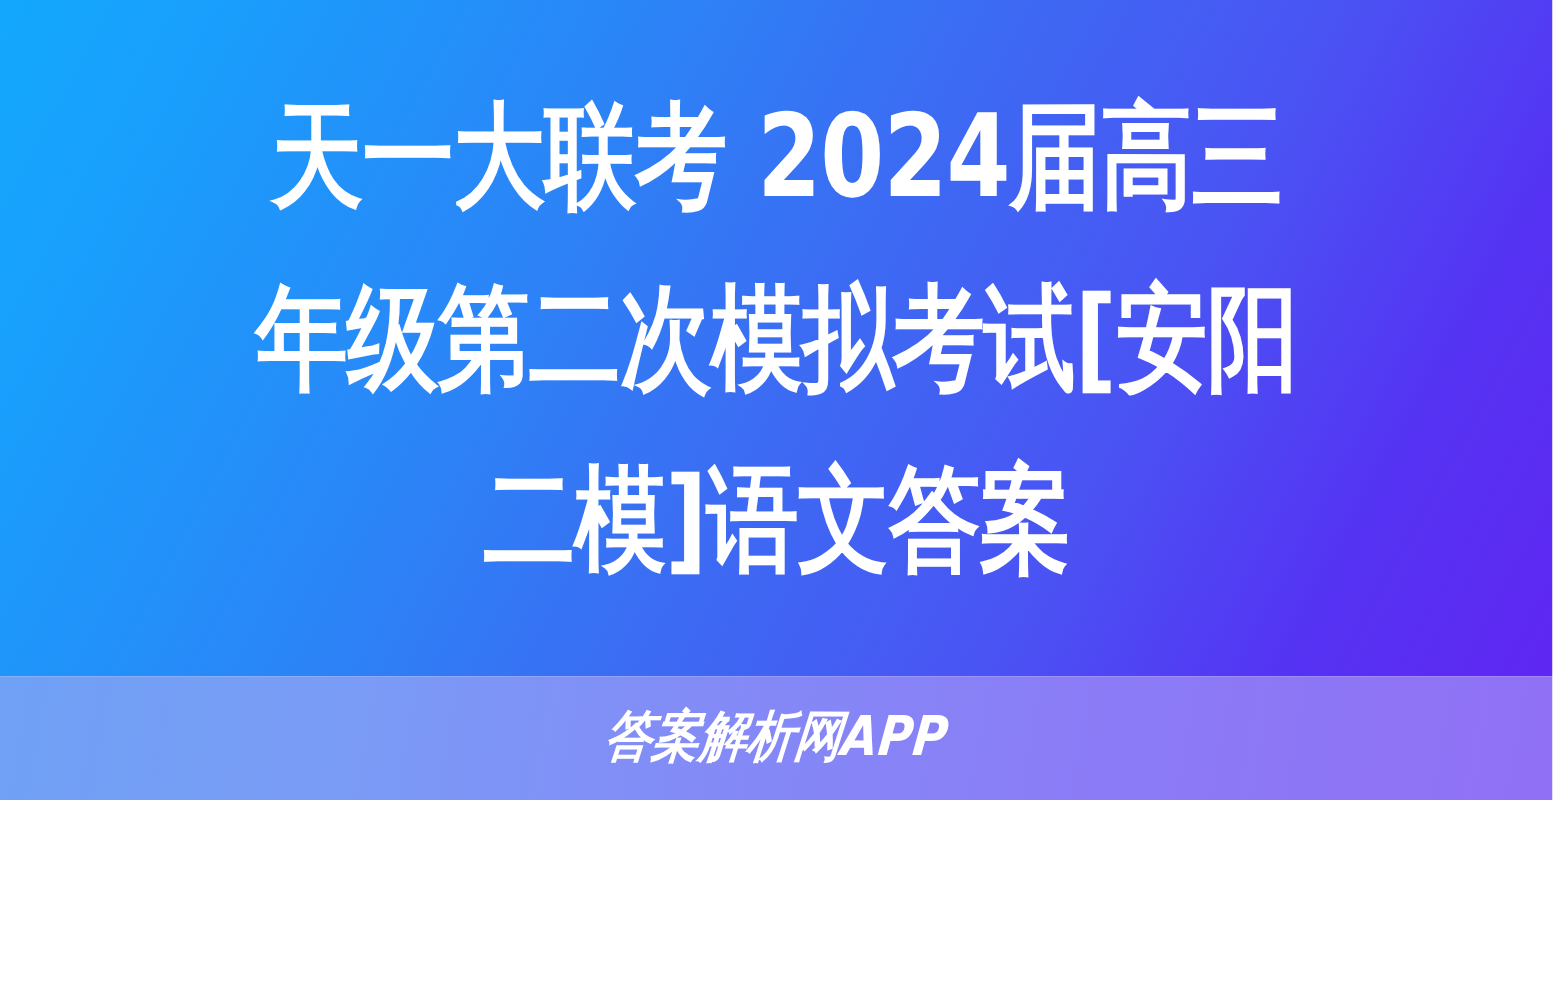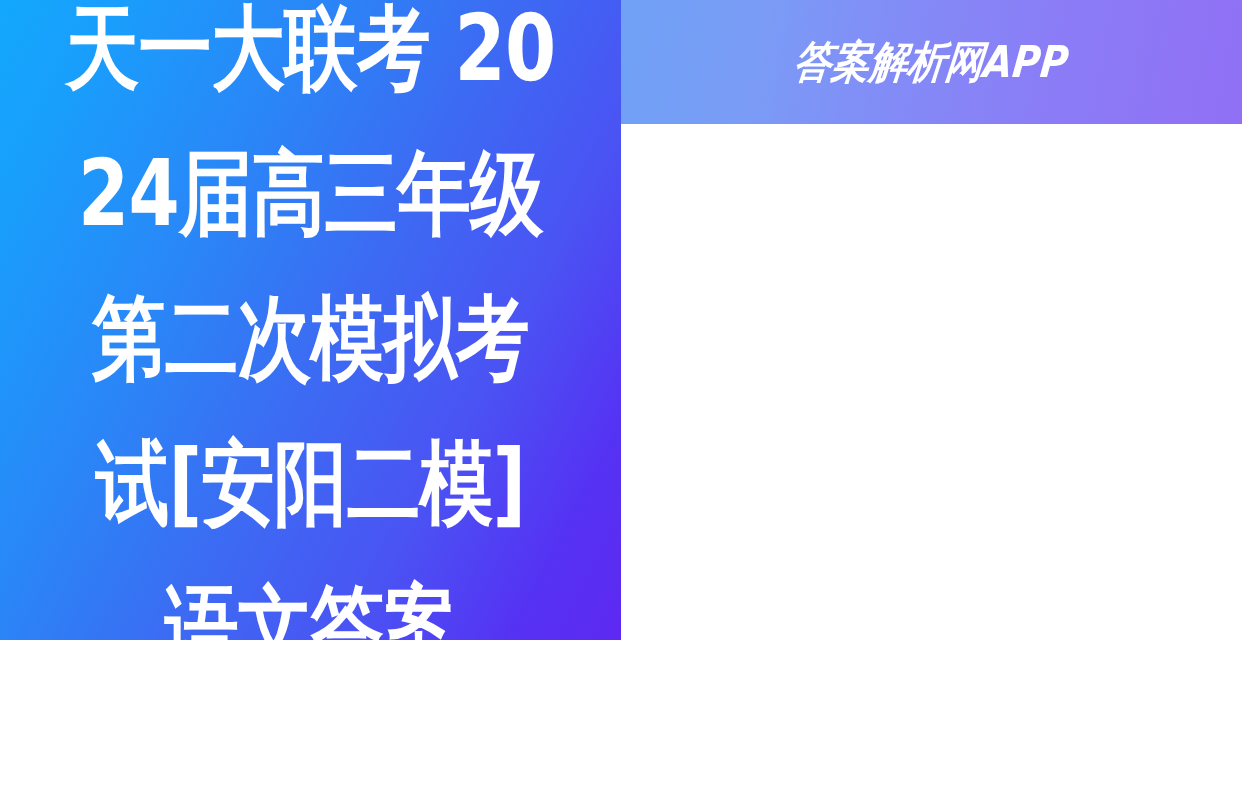--- a/index.html
+++ b/index.html
@@ -15,21 +15,21 @@
     background: #ffffff;
   }
 
   
   .poster {
     position: relative;
     width: 1242px;
     height: 640px;
     overflow: hidden;
     display: flex;
-    flex-direction: row;
+    flex-direction: column;
   }
 
   
   .hero {
     position: relative;
     width: 100%;
     height: 676px;
     box-sizing: border-box;
     background: linear-gradient(118deg,
                 #13a8fd 0%,

